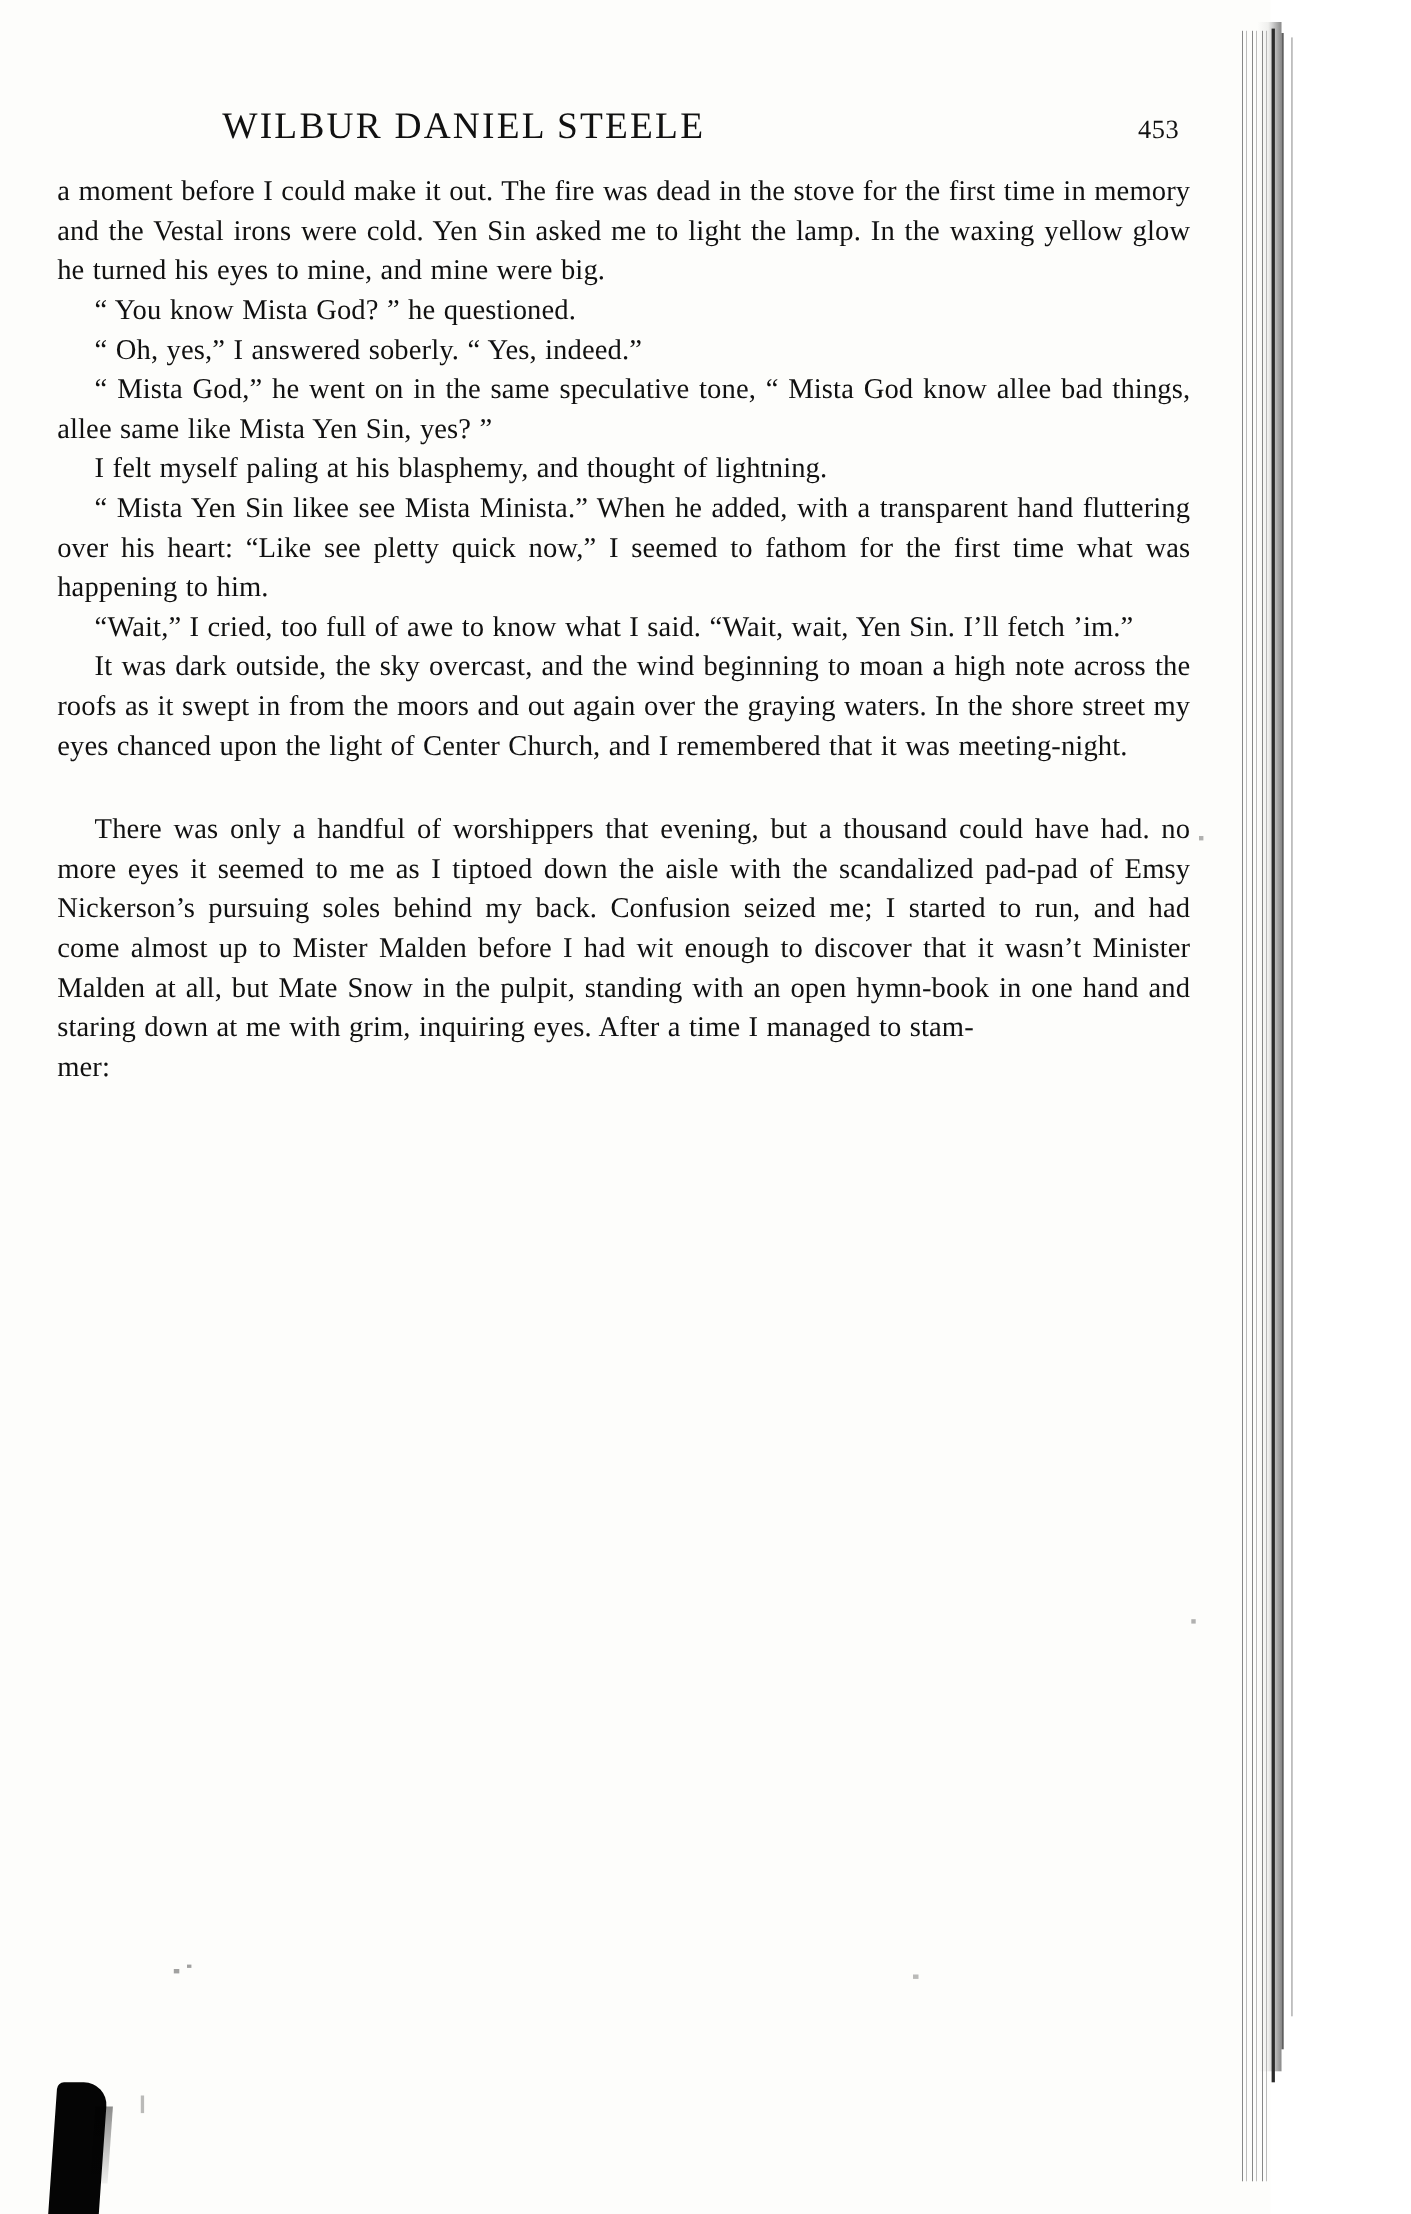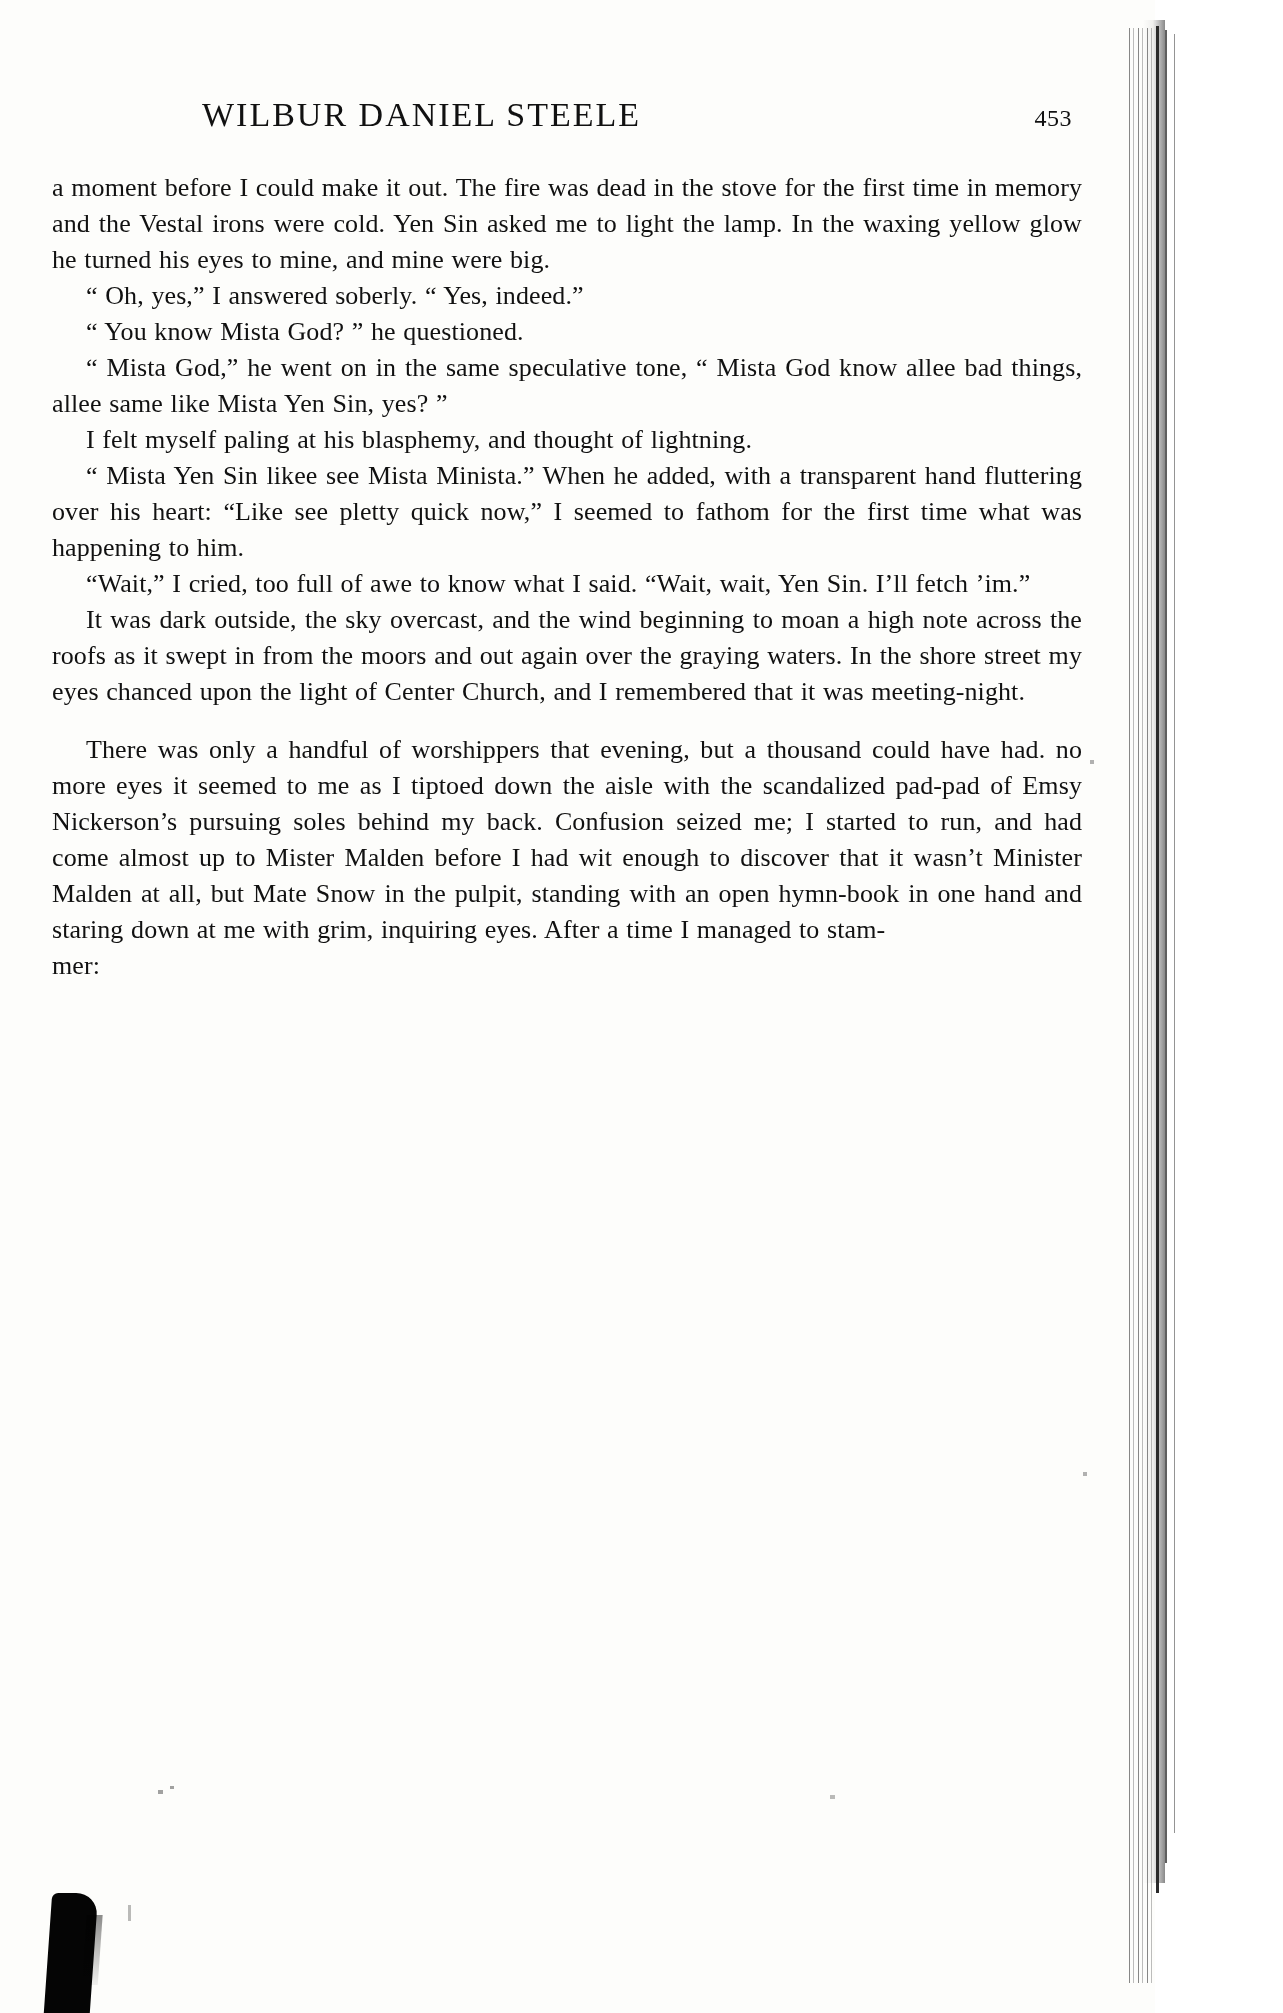--- a/index.html
+++ b/index.html
@@ -86,21 +86,21 @@
     position: absolute;
     left: 52px;
     top: 96px;
     width: 1030px;
   }
   .header-row {
     display: flex;
     align-items: baseline;
     justify-content: space-between;
     padding: 0 10px 0 150px;
-    margin-bottom: 36px;
+    margin-bottom: 22px;
   }
   .running-head {
     font-size: 34px;
     letter-spacing: 2.0px;
     font-family: "Liberation Serif", serif;
     white-space: nowrap;
   }
   .folio {
     font-size: 24px;
     letter-spacing: 0.5px;
@@ -109,21 +109,21 @@
     margin: 0;
     font-size: 26px;
     line-height: 1.385;
     text-align: justify;
     text-justify: inter-word;
     letter-spacing: 0.1px;
     word-spacing: 1px;
   }
   p.cont { text-indent: 0; }
   p.indent { text-indent: 34px; }
-  p.gap { margin-top: 22px; }
+  p.gap { margin-top: 40px; }
 </style>
 </head>
 <body>
 
 <div class="page">
 
   <div class="scan-gutter"></div>
   <div class="gutter-fray"></div>
   <div class="gutter-shade"></div>
   <div class="gutter-line" style="right:124px; width:3px; top:26px; bottom:120px;"></div>
@@ -139,22 +139,22 @@
   <div class="speck" style="left:830px; top:1795px; width:5px; height:4px; opacity:0.4;"></div>
 
   <div class="content">
 
     <div class="header-row">
       <div class="running-head">WILBUR DANIEL STEELE</div>
       <div class="folio">453</div>
     </div>
 
     <p class="cont">a moment before I could make it out.   The fire was dead in the stove for the first time in memory and the Vestal irons were cold.   Yen Sin asked me to light the lamp. In the waxing yellow glow he turned his eyes to mine, and mine were big.</p>
+    <p class="indent">“ You know Mista God? ” he questioned.</p>
     <p class="indent">“ Oh, yes,” I answered soberly.   “ Yes, indeed.”</p>
-    <p class="indent">“ You know Mista God? ” he questioned.</p>
     <p class="indent">“ Mista God,” he went on in the same speculative tone, “ Mista God know allee bad things, allee same like Mista Yen Sin, yes? ”</p>
     <p class="indent">I felt myself paling at his blasphemy, and thought of lightning.</p>
     <p class="indent">“ Mista Yen Sin likee see Mista Minista.”   When he added, with a transparent hand fluttering over his heart: “Like see pletty quick now,” I seemed to fathom for the first time what was happening to him.</p>
     <p class="indent">“Wait,” I cried, too full of awe to know what I said. “Wait, wait, Yen Sin.   I’ll fetch ’im.”</p>
     <p class="indent">It was dark outside, the sky overcast, and the wind beginning to moan a high note across the roofs as it swept in from the moors and out again over the graying waters.   In the shore street my eyes chanced upon the light of Center Church, and I remembered that it was meeting-night.</p>
     <p class="indent gap">There was only a handful of worshippers that evening, but a thousand could have had. no more eyes it seemed to me as I tiptoed down the aisle with the scandalized pad-pad of Emsy Nickerson’s pursuing soles behind my back.   Confusion seized me; I started to run, and had come almost up to Mister Malden before I had wit enough to discover that it wasn’t Minister Malden at all, but Mate Snow in the pulpit, standing with an open hymn-book in one hand and staring down at me with grim, inquiring eyes.   After a time I managed to stam-</p>
     <p class="cont">mer:</p>
 
   </div>
 </div>

